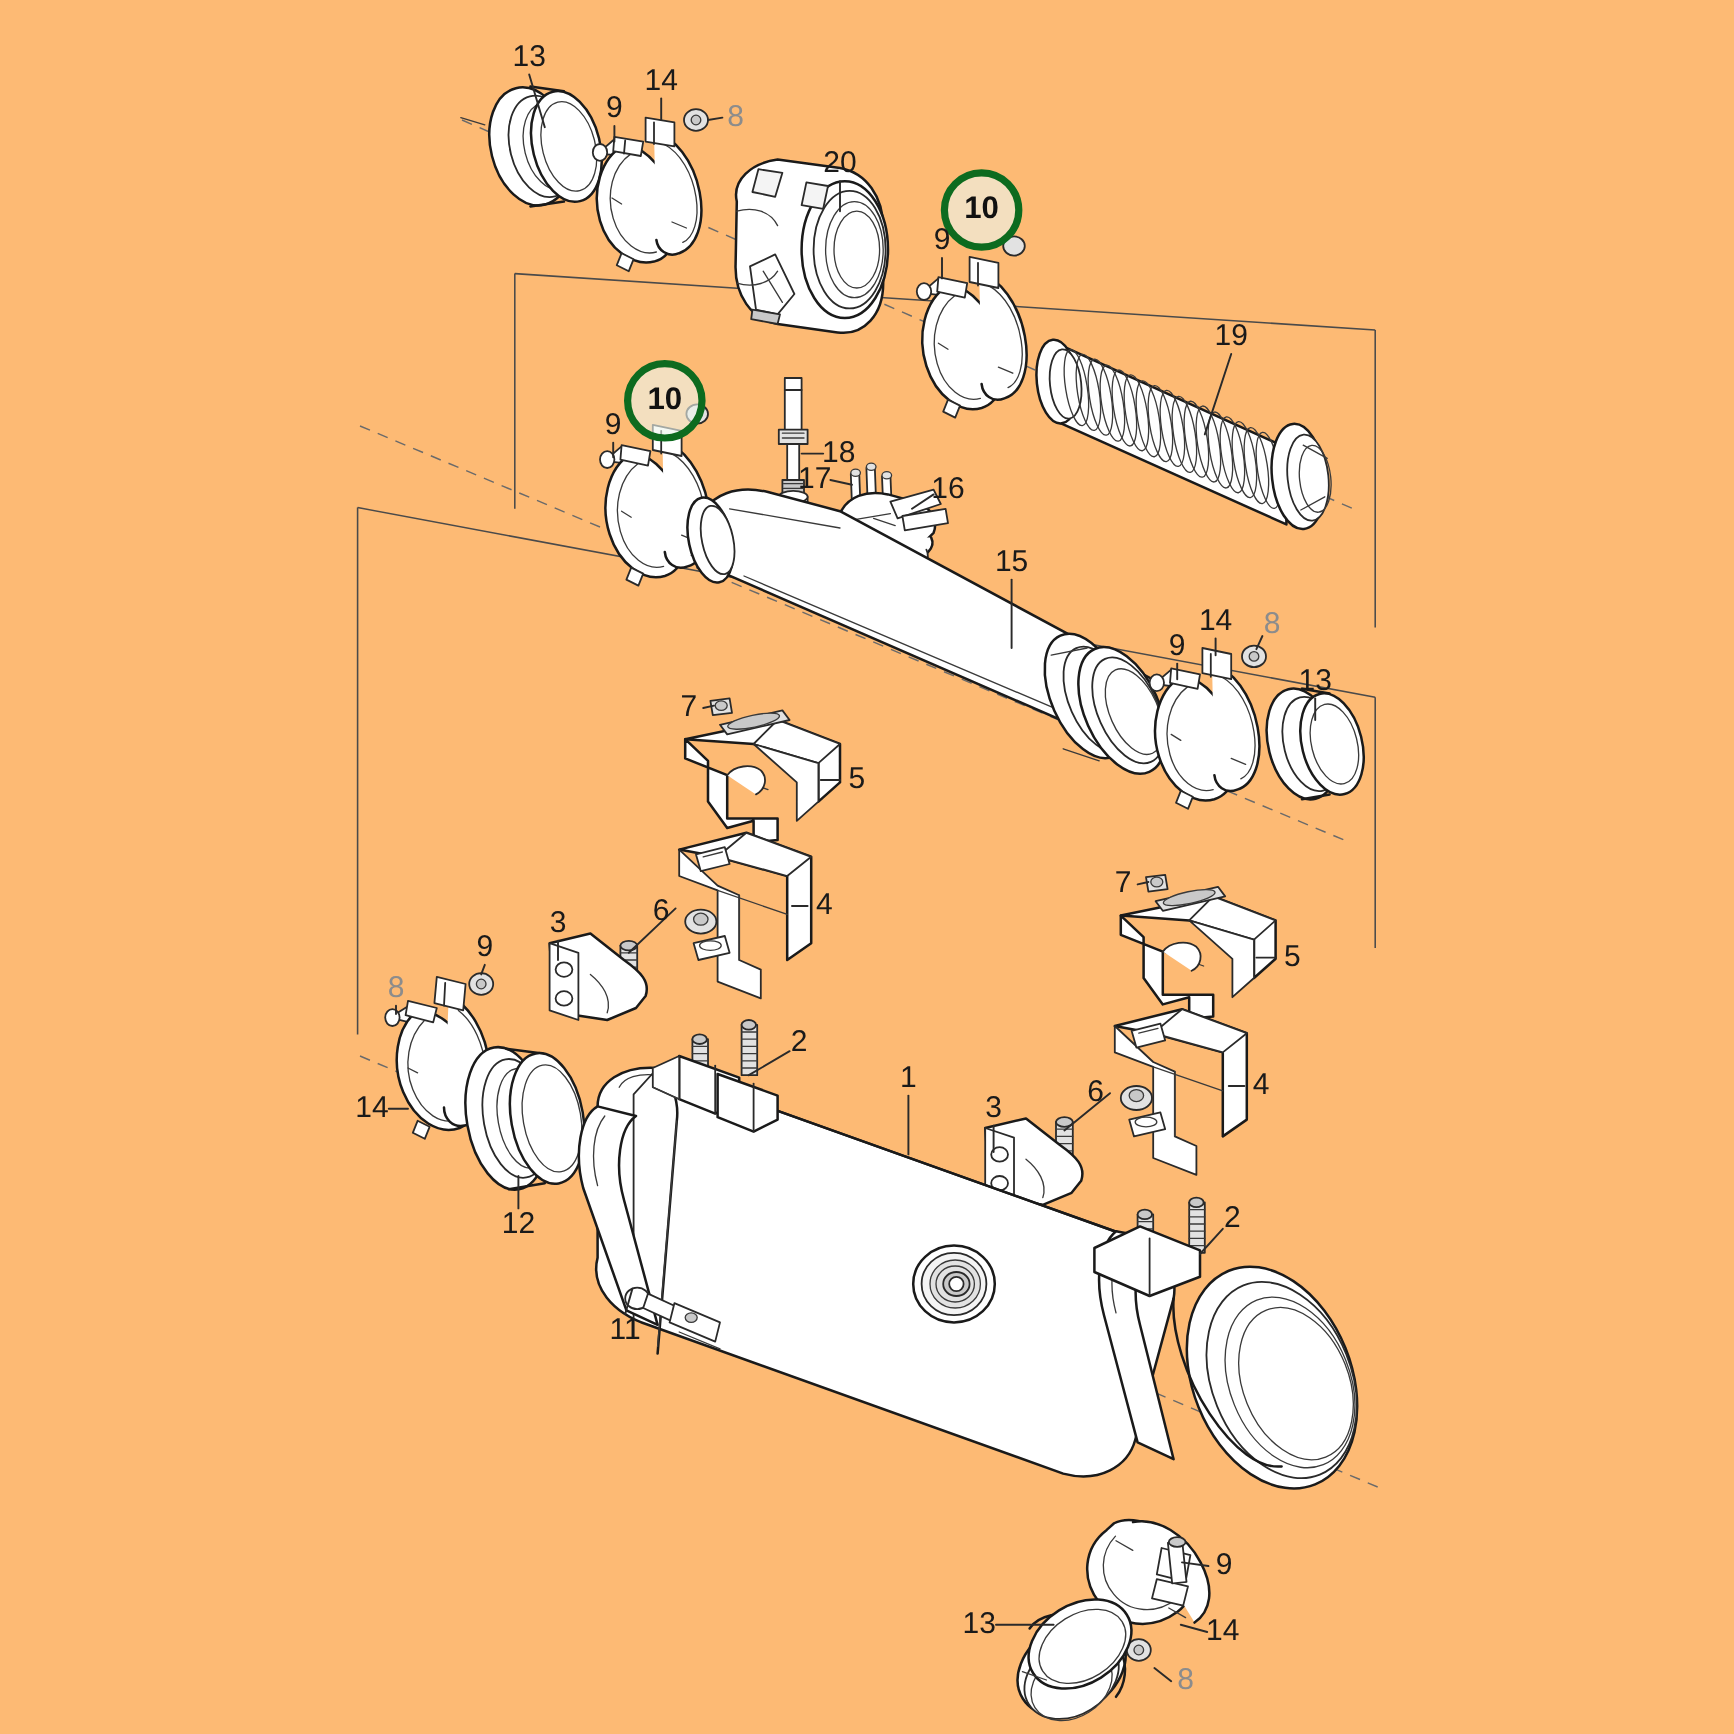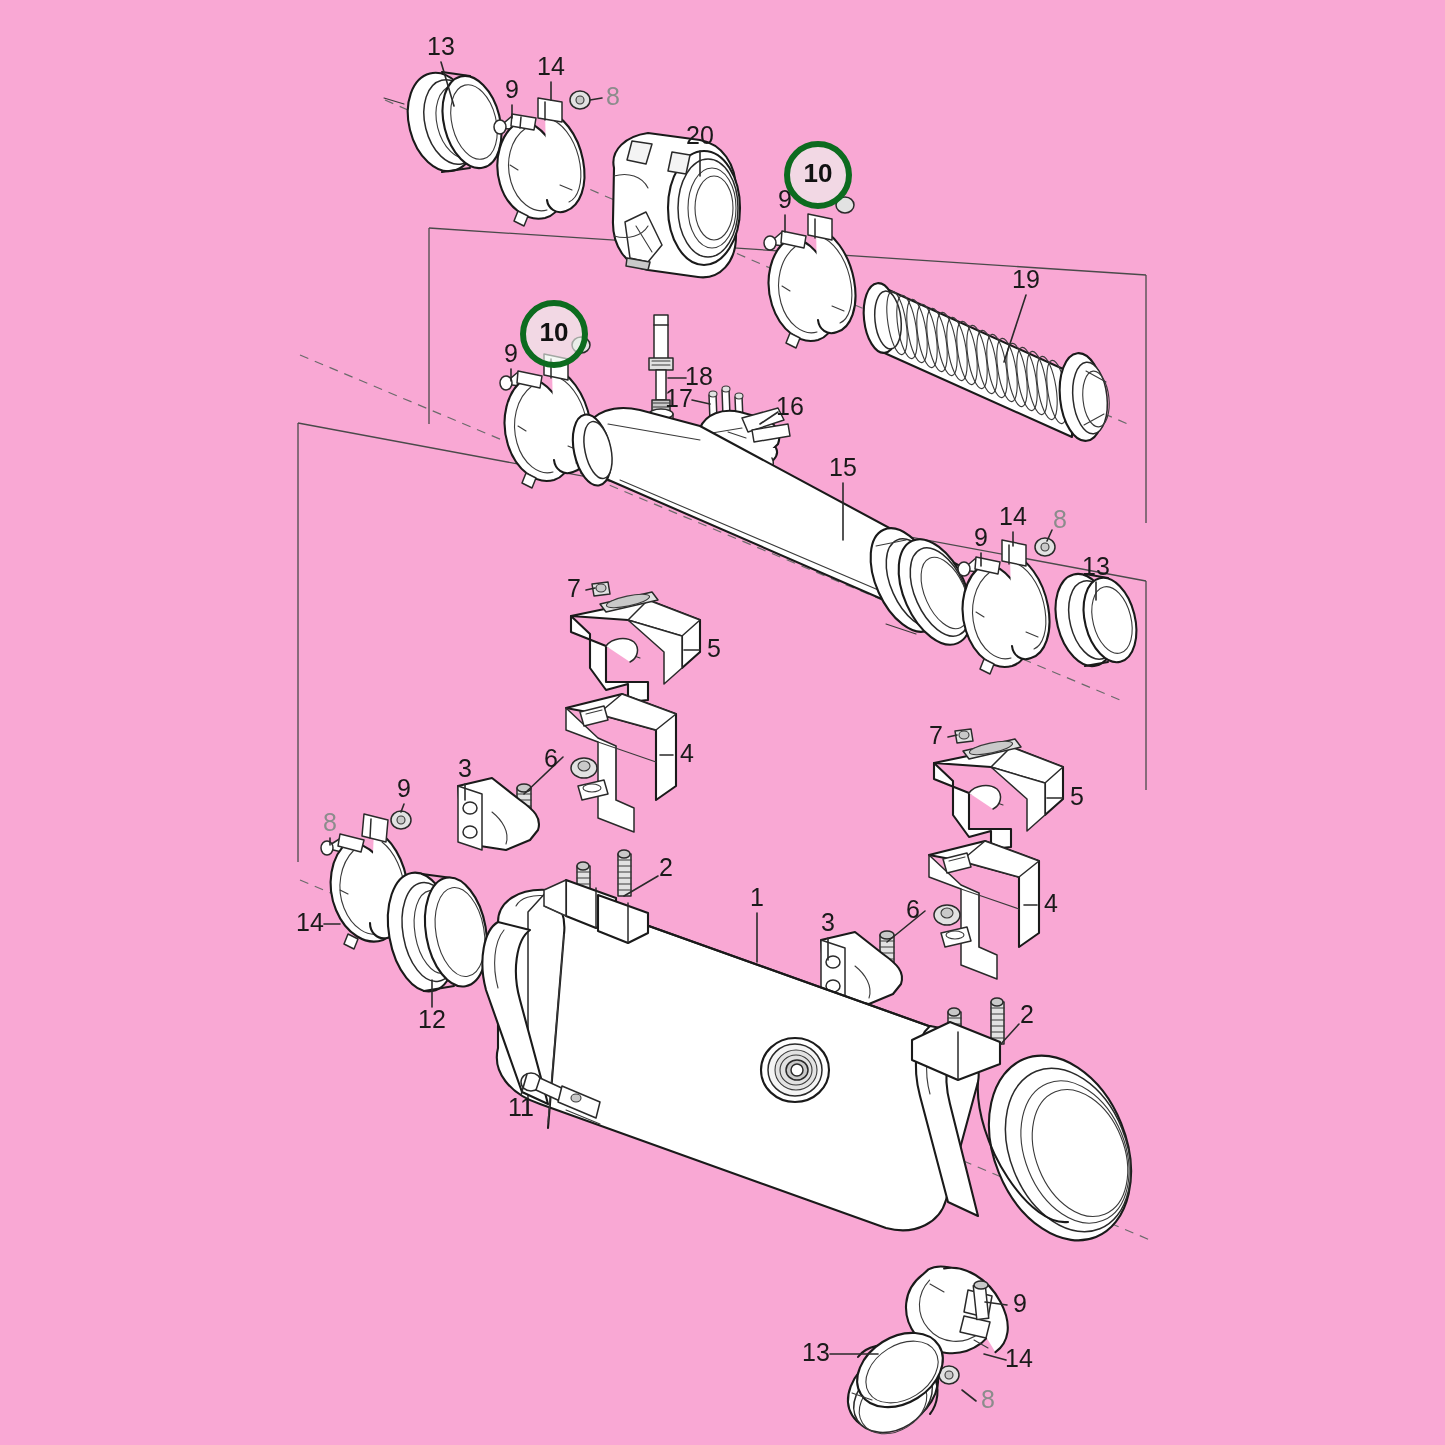--- a/index.html
+++ b/index.html
@@ -6,21 +6,21 @@
   html,body{margin:0;padding:0;background:#ffffff;}
   body{
     width:1445px;height:1445px;
     font-family:"Liberation Sans", sans-serif;
     overflow:hidden;
     position:relative;
   }
   #diagram-root{
     position:relative;
     width:1445px;height:1445px;
-    background:#f9a8d4;
+    background:#fdba74;
   }
   svg#dwg{
     position:absolute;top:0;left:0;
     width:1445px;height:1445px;
     display:block;
   }
   .ln{fill:none;stroke:#1a1a1a;stroke-width:2.1;stroke-linecap:round;stroke-linejoin:round;}
   .ln-thin{fill:none;stroke:#2a2a2a;stroke-width:1.5;stroke-linecap:round;stroke-linejoin:round;}
   .ln-hair{fill:none;stroke:#3a3a3a;stroke-width:1.1;stroke-linecap:round;stroke-linejoin:round;}
   .ln-frame{fill:none;stroke:#4a4a4a;stroke-width:1.3;}

